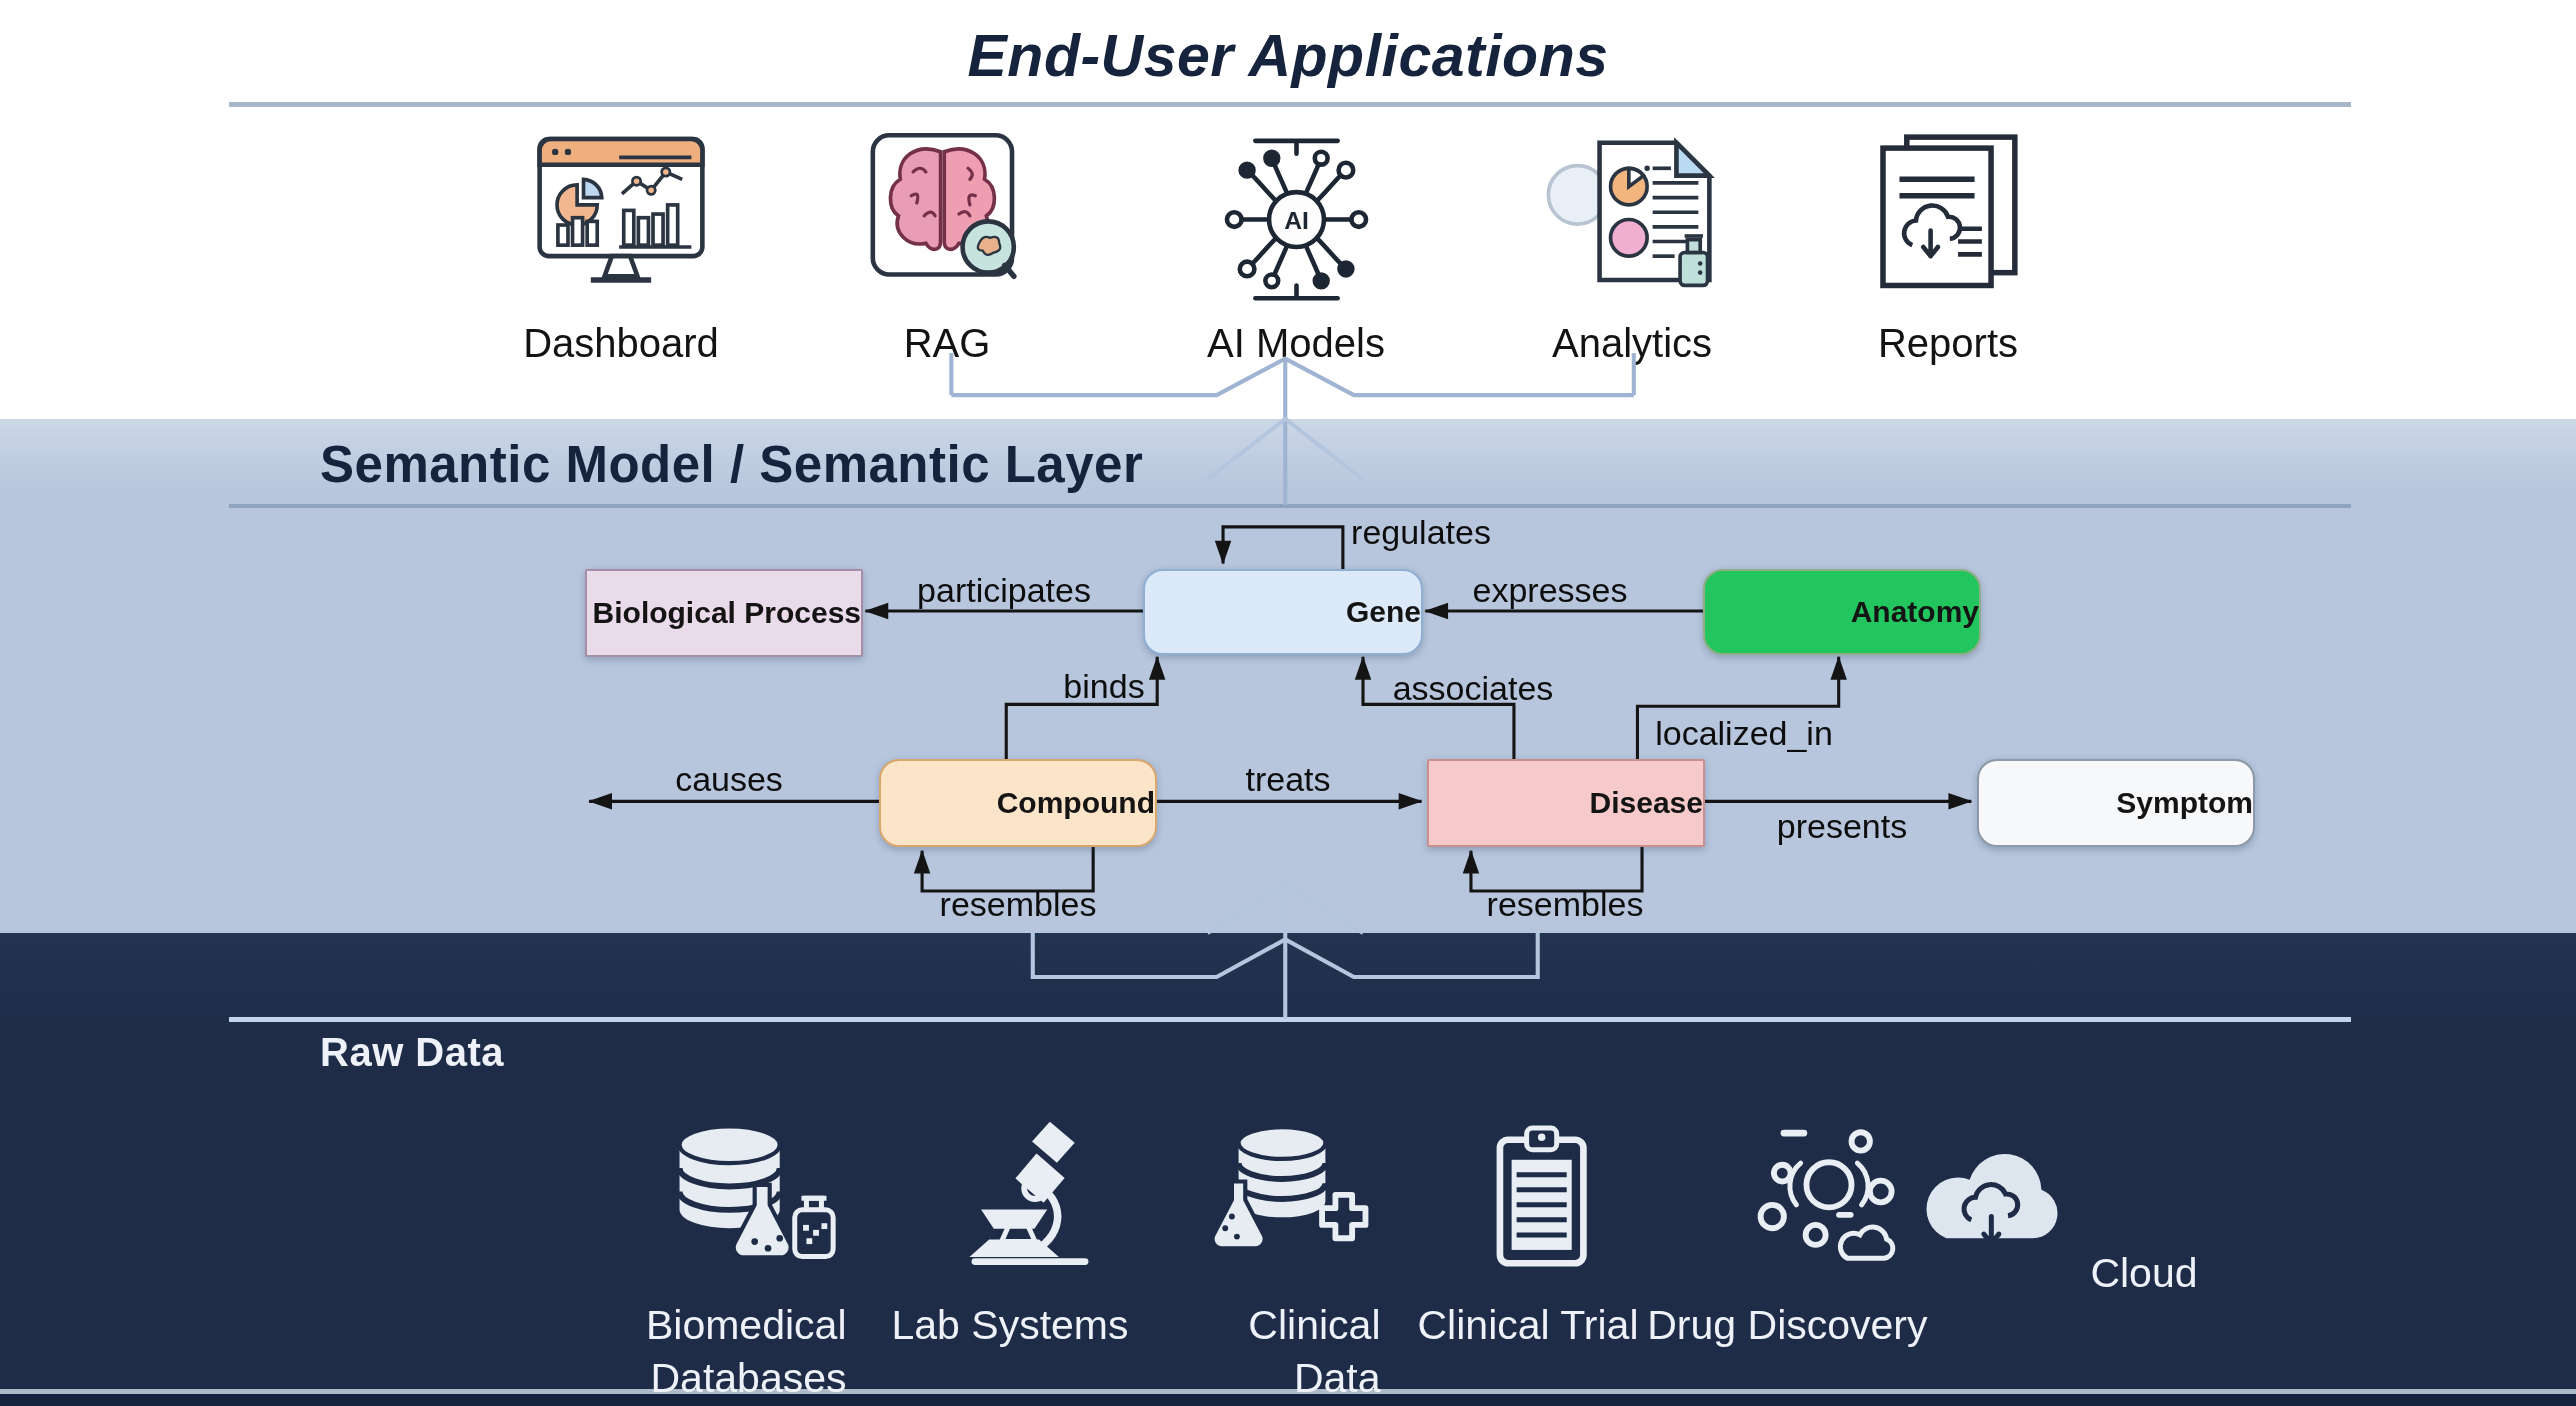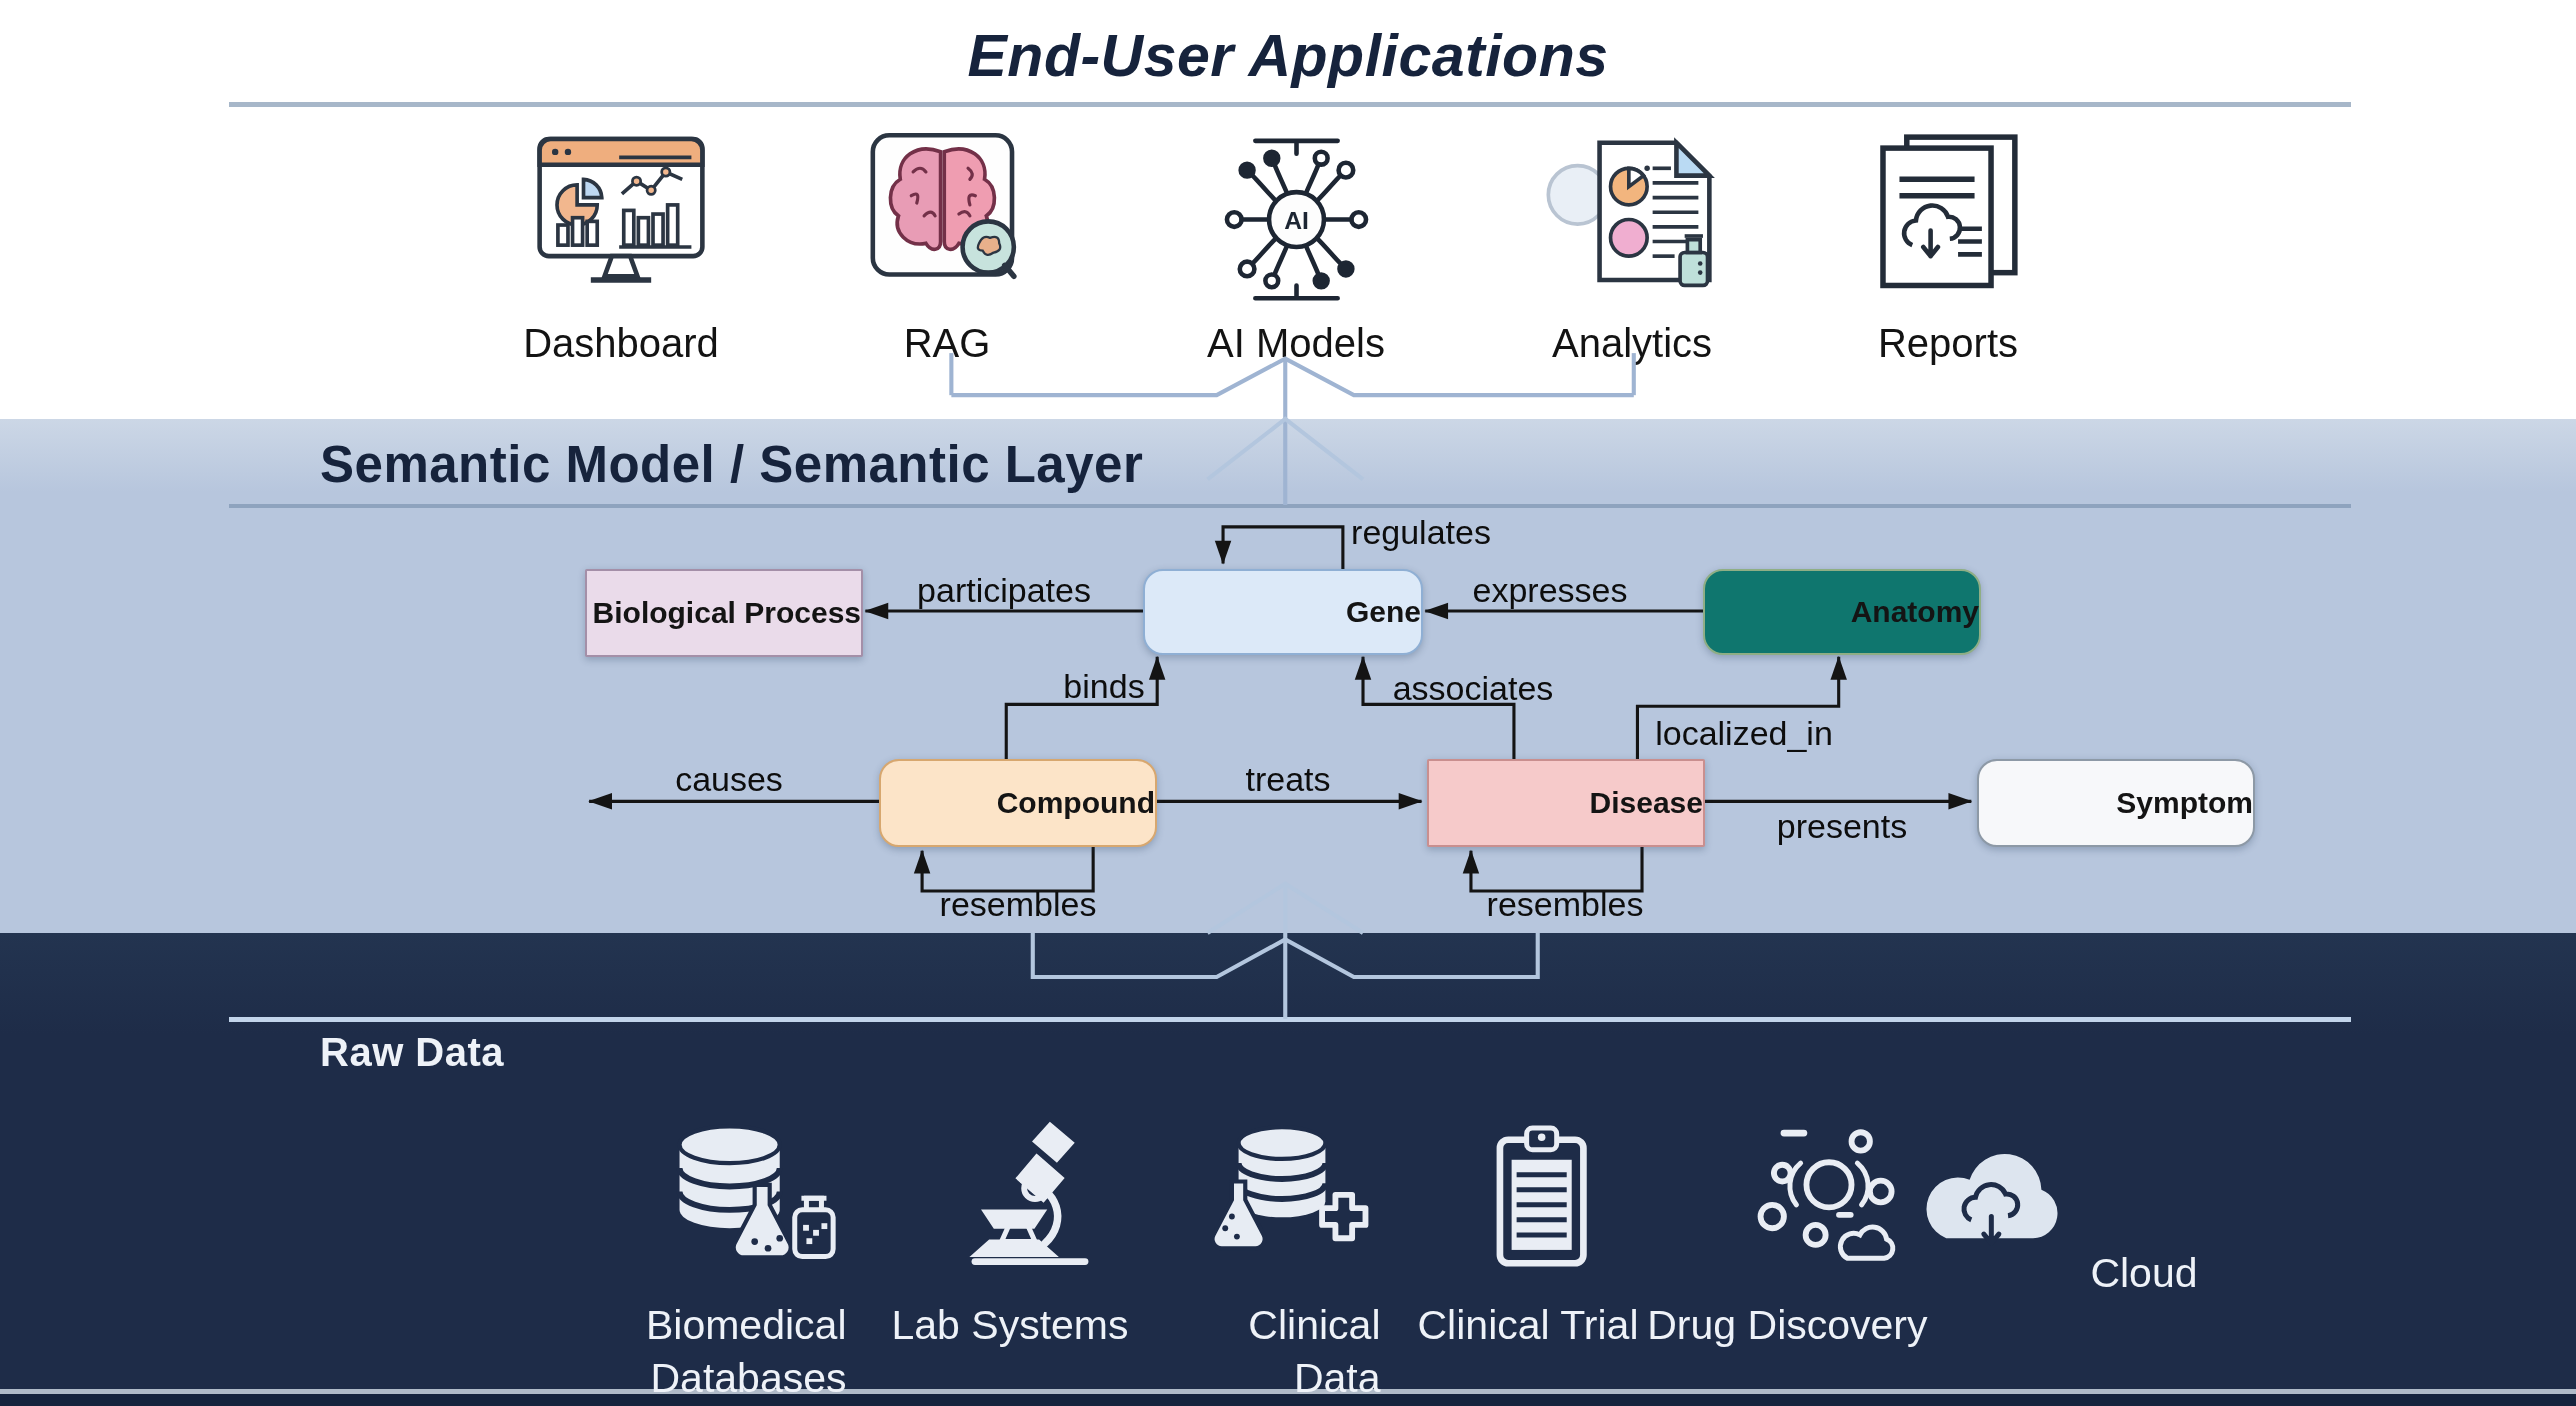--- a/index.html
+++ b/index.html
@@ -225,21 +225,21 @@
     </svg>
     <div class="lbl">Reports</div>
   </div>
 
   <div class="node sharp" style="left: 585px; top: 569px; width: 274px; height: 84px; background: rgb(234, 219, 234); border-color: rgb(164, 143, 168);">
     <span>Biological Process</span>
   </div>
   <div class="node" style="left: 1143px; top: 569px; width: 276px; height: 82px; background: rgb(220, 233, 248); border-color: rgb(143, 175, 212);">
     <span>Gene</span>
   </div>
-  <div class="node" style="left: 1703px; top: 569px; width: 274px; height: 82px; background: #0f766e; border-color: rgb(143, 174, 133);">
+  <div class="node" style="left: 1703px; top: 569px; width: 274px; height: 82px; background: #22c55e; border-color: rgb(143, 174, 133);">
     <span>Anatomy</span>
   </div>
   <div class="node" style="left: 879px; top: 759px; width: 274px; height: 84px; background: rgb(252, 228, 200); border-color: rgb(215, 167, 111);">
     <span>Compound</span>
   </div>
   <div class="node sharp" style="left: 1427px; top: 759px; width: 274px; height: 84px; background: rgb(246, 202, 202); border-color: rgb(201, 143, 143);">
     <span>Disease</span>
   </div>
   <div class="node" style="left: 1977px; top: 759px; width: 274px; height: 84px; background: rgb(247, 248, 250); border-color: rgb(141, 153, 166);">
     <span>Symptom</span>

